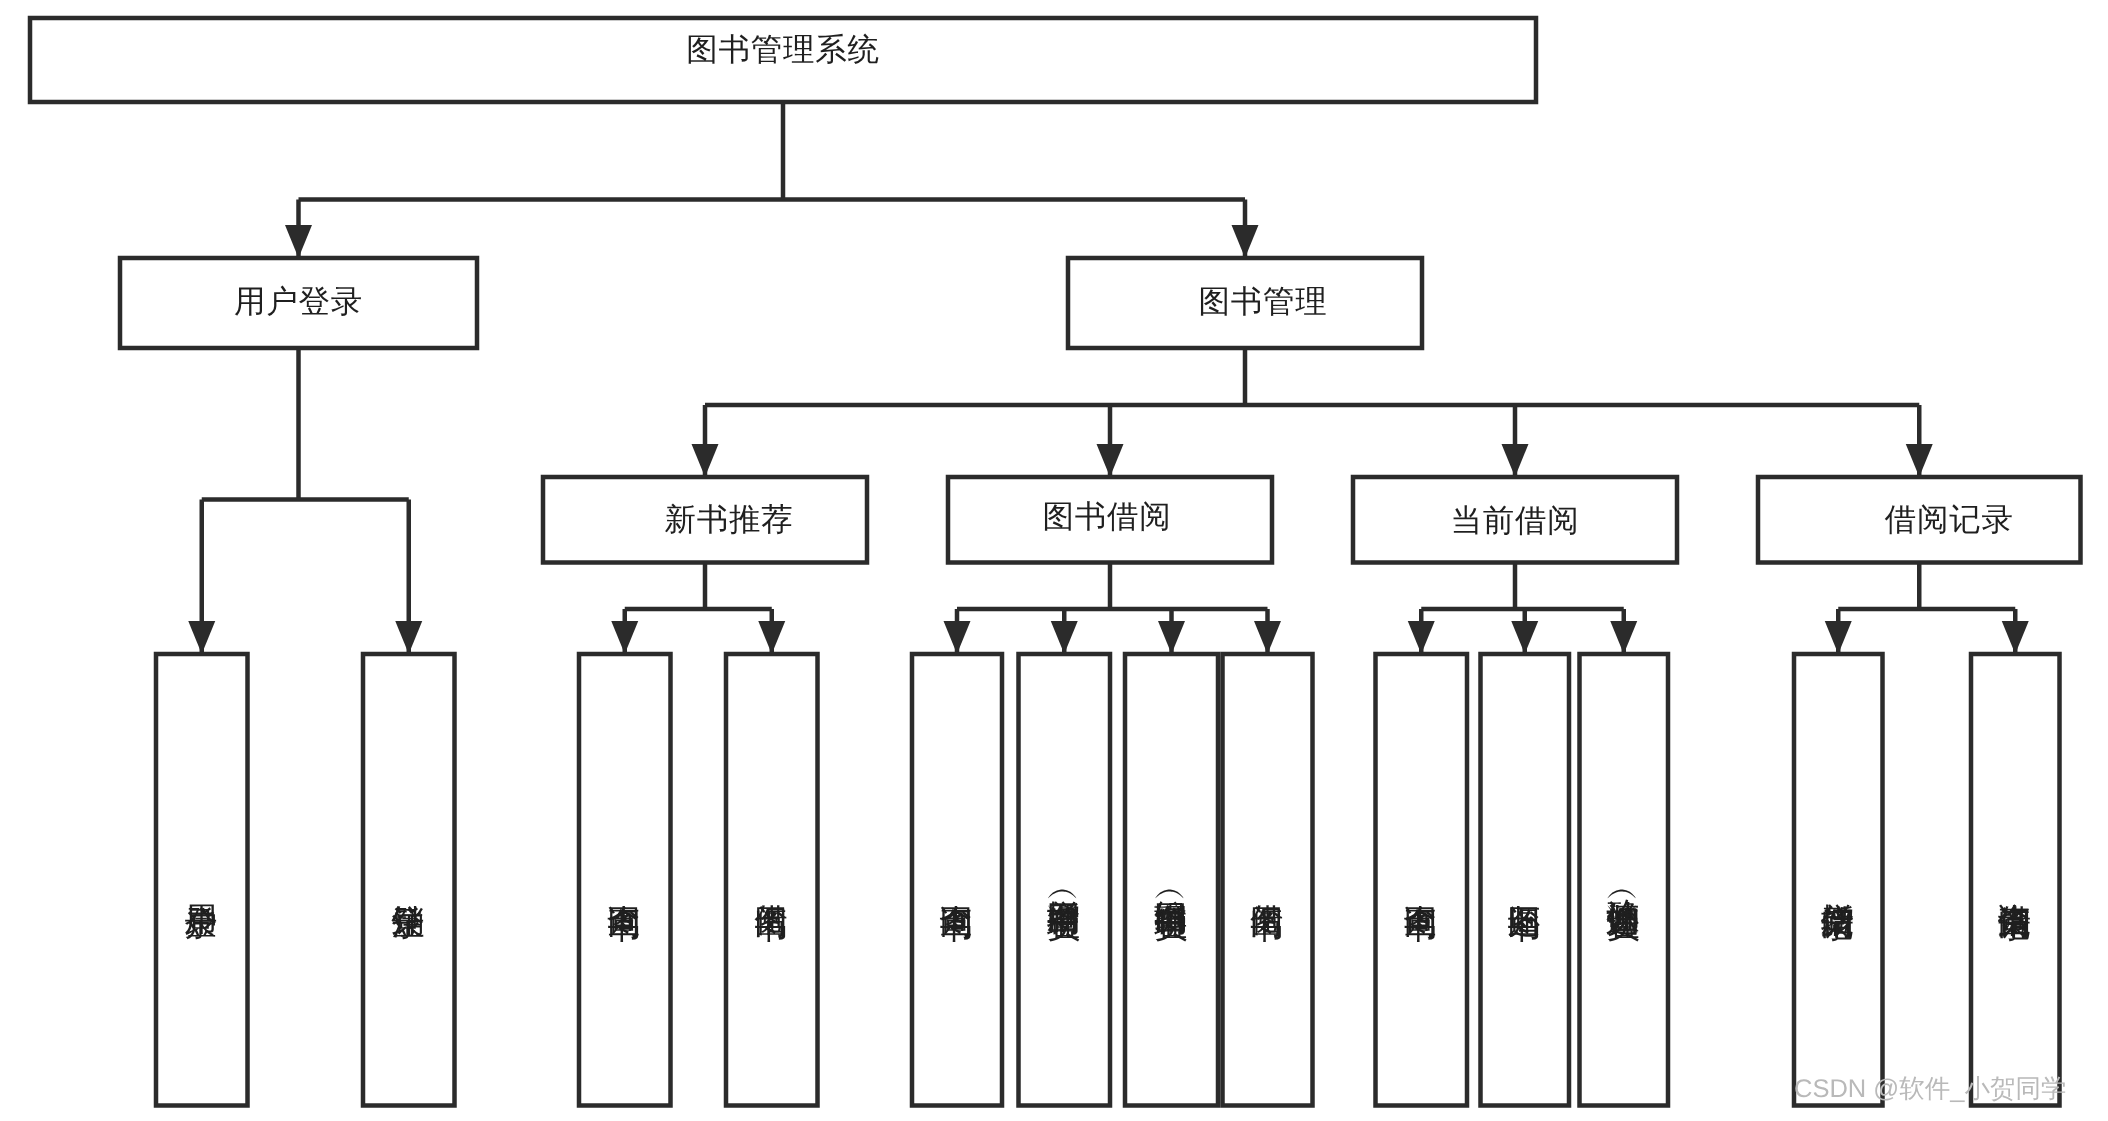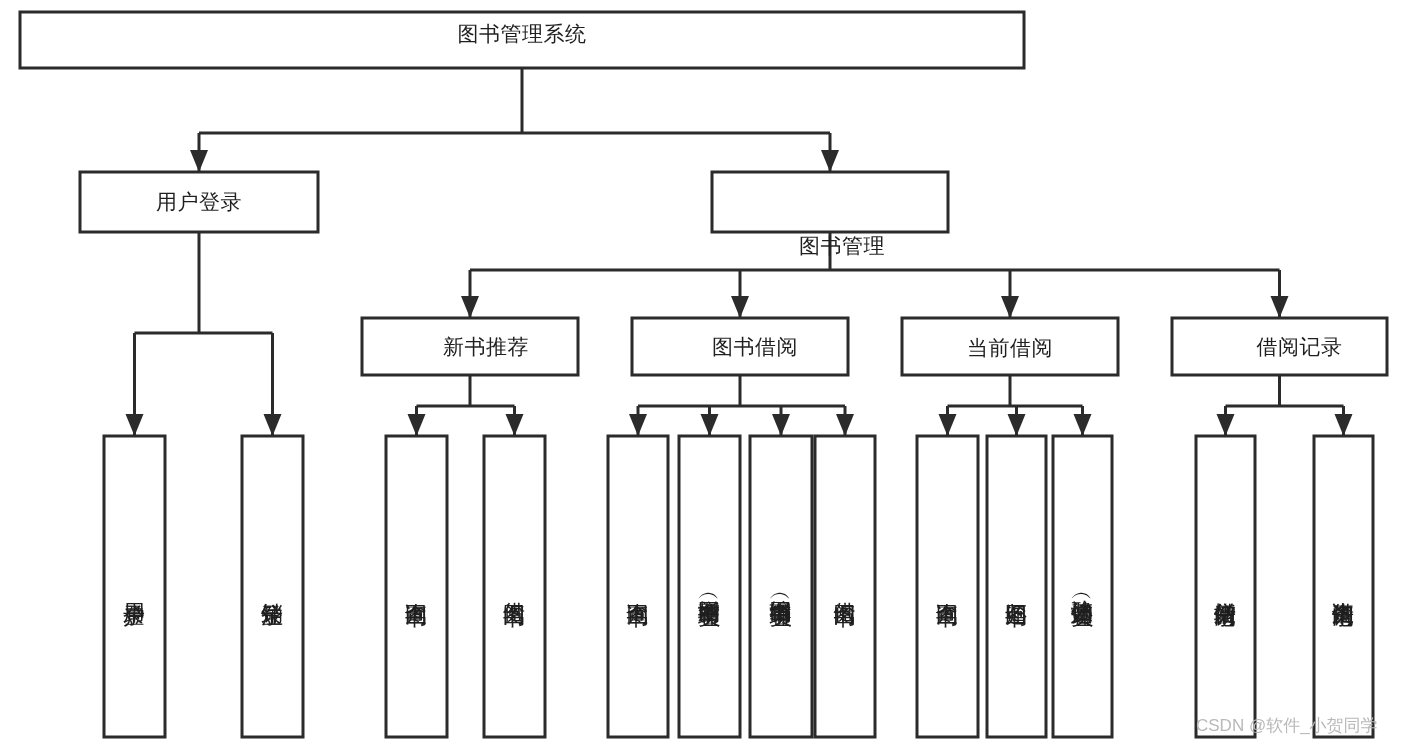--- a/index.html
+++ b/index.html
@@ -154,23 +154,23 @@
         <rect x="987" y="436" width="59" height="301" class="node-box"></rect>
         <rect x="1053" y="436" width="59" height="301" class="node-box"></rect>
         <rect x="1196" y="436" width="59" height="301" class="node-box"></rect>
         <rect x="1314" y="436" width="59" height="301" class="node-box"></rect>
       </g>
   </svg>
 
   <div id="label-layer">
       <div class="node-label label-horizontal" style="left: 20px; top: 12px; width: 1004px; height: 44px;">图书管理系统</div>
       <div class="node-label label-horizontal" style="left: 80px; top: 172px; width: 238px; height: 60px;">用户登录</div>
-      <div class="node-label label-horizontal" style="left: 712px; top: 172px; width: 260px; height: 60px; margin-top: 44px;">图书管理</div>
+      <div class="node-label label-horizontal" style="left: 712px; top: 172px; width: 260px; height: 60px;">图书管理</div>
       <div class="node-label label-horizontal" style="left: 362px; top: 318px; width: 216px; height: 57px; padding-left: 32px;">新书推荐</div>
-      <div class="node-label label-horizontal" style="left: 645px; top: 318px; width: 220px; height: 57px;">图书借阅</div>
+      <div class="node-label label-horizontal" style="left: 628px; top: 318px; width: 220px; height: 57px; font-family: Liberation Mono, monospace;">图书借阅</div>
       <div class="node-label label-horizontal" style="left: 902px; top: 319px; width: 216px; height: 57px;">当前借阅</div>
       <div class="node-label label-horizontal" style="left: 1172px; top: 318px; width: 215px; height: 57px; margin-left: 20px;">借阅记录</div>
       <div class="node-label label-vertical" style="left: 104px; top: 436px; width: 61px; height: 301px;">用户登录</div>
       <div class="node-label label-vertical" style="left: 242px; top: 436px; width: 61px; height: 301px;">注销登录</div>
       <div class="node-label label-vertical" style="left: 386px; top: 436px; width: 61px; height: 301px;">查询图书</div>
       <div class="node-label label-vertical" style="left: 484px; top: 436px; width: 61px; height: 301px;">借阅图书</div>
       <div class="node-label label-vertical" style="left: 608px; top: 436px; width: 60px; height: 301px;">查询图书</div>
       <div class="node-label label-vertical" style="left: 679px; top: 436px; width: 61px; height: 301px;">新增图书（管理员）</div>
       <div class="node-label label-vertical" style="left: 750px; top: 436px; width: 62px; height: 301px;">编辑图书（管理员）</div>
       <div class="node-label label-vertical" style="left: 815px; top: 436px; width: 60px; height: 301px;">借阅图书</div>

